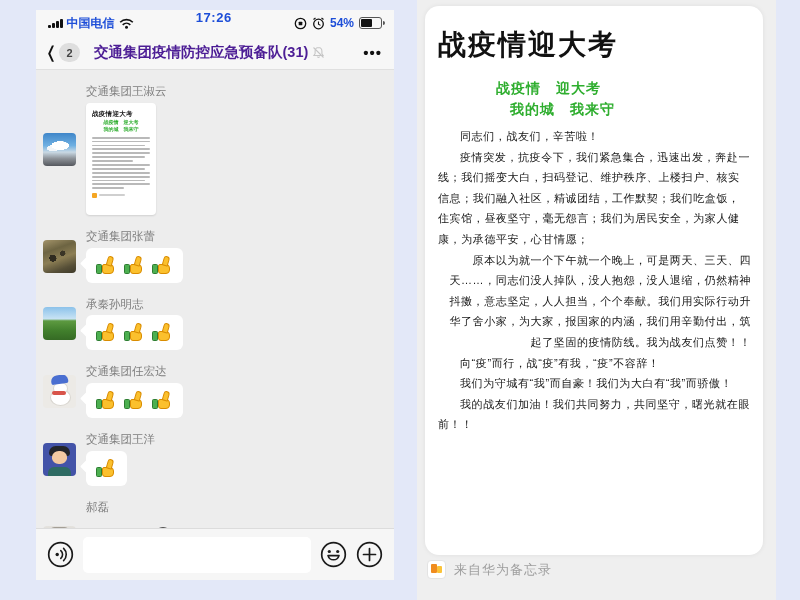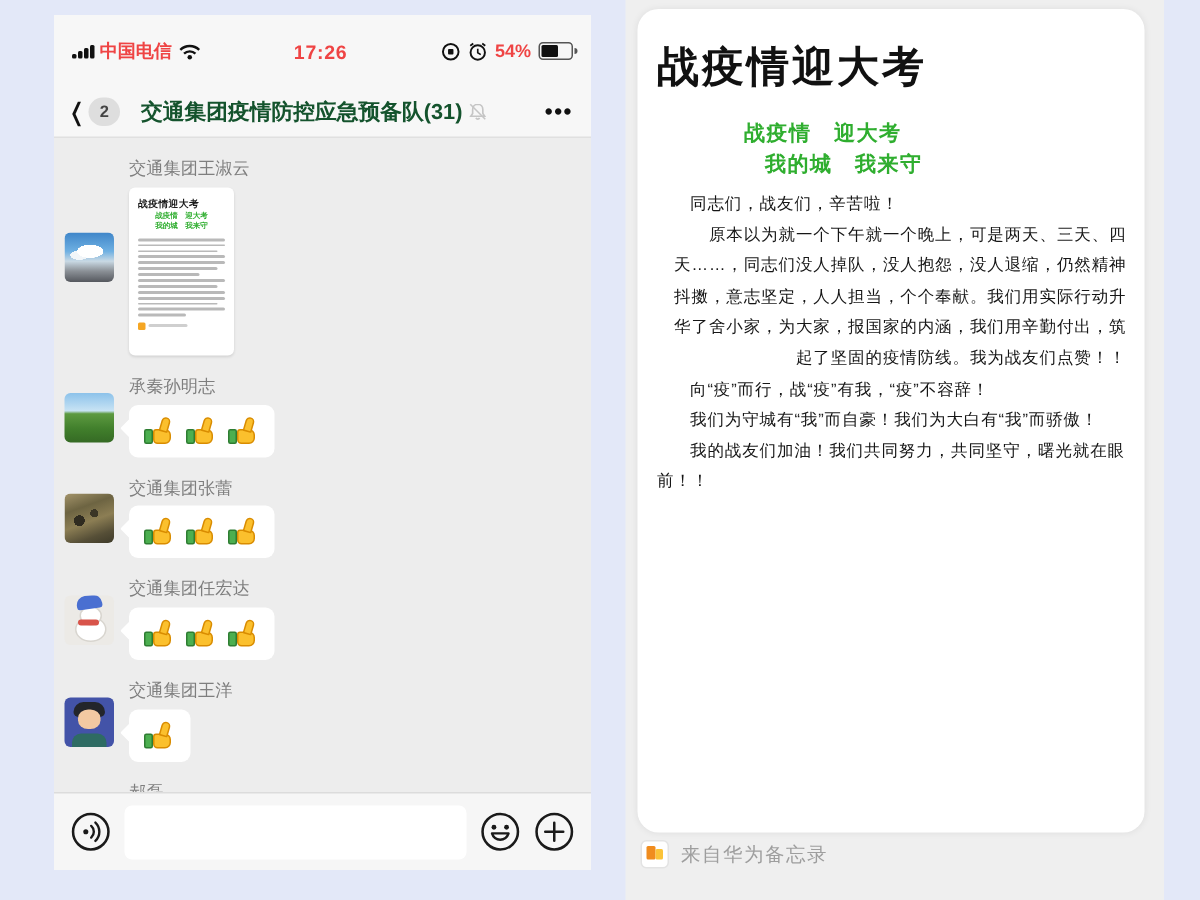--- a/index.html
+++ b/index.html
@@ -1,36 +1,36 @@
 <!DOCTYPE html>
 <html><head>
 <meta charset="utf-8">
 <style>
   html,body{margin:0;padding:0;}
   body{width:800px;height:600px;overflow:hidden;font-family:"Liberation Sans",sans-serif;}
   .stage{position:relative;width:800px;height:600px;background:#e3e8f8;}
 
   
   .phone{position:absolute;left:36px;top:10px;width:358px;height:570px;background:#ededed;display:flex;flex-direction:column;}
-  .statusbar{height:26px;background:#f7f7f7;display:flex;align-items:center;padding:11px 12px;font-size:12px;font-weight:bold;color:#ef4444;flex:0 0 auto;}
+  .statusbar{height:26px;background:#f7f7f7;display:flex;padding:0 12px;font-size:12px;font-weight:bold;color:#1d4ed8;flex:0 0 auto;}
   .sb-left{display:flex;align-items:center;gap:4px;}
   .sig{display:flex;align-items:flex-end;gap:1.5px;}
   .sig i{display:block;width:2.5px;background:#111;border-radius:1px;}
   .sig i:nth-child(1){height:3px}.sig i:nth-child(2){height:5px}.sig i:nth-child(3){height:7px}.sig i:nth-child(4){height:9px}
   .sb-center{flex:1;text-align:center;font-size:13px;letter-spacing:.5px;}
   .sb-right{display:flex;align-items:center;gap:5px;font-weight:bold;}
   .batt{position:relative;width:21px;height:10px;border:1px solid #555;border-radius:3px;}
   .batt i{position:absolute;left:1px;top:1px;bottom:1px;width:54%;background:#111;border-radius:1px;}
   .batt:after{content:"";position:absolute;right:-4px;top:2.5px;width:2px;height:4px;background:#555;border-radius:0 2px 2px 0;}
 
   .navbar{height:33px;background:#f7f7f7;border-bottom:1px solid #e0e0e0;display:flex;align-items:center;padding:0 12px;flex:0 0 auto;}
   .back{display:flex;align-items:center;gap:5px;cursor:pointer;}
   .chev{font-size:18px;font-weight:bold;color:#111;line-height:1;}
   .badge{min-width:13px;height:19px;padding:0 4px;border-radius:10px;background:#dedede;color:#444;font-size:11px;font-weight:bold;display:flex;align-items:center;justify-content:center;}
-  .nav-title{margin-left:14px;font-size:14.5px;font-weight:bold;color:#14532d;white-space:nowrap;}
+  .nav-title{margin-left:14px;font-size:14.5px;font-weight:bold;color:#4c1d95;white-space:nowrap;}
   .mute-bell{margin-left:4px;opacity:.45;}
   .nav-more{margin-left:auto;font-size:15px;font-weight:bold;color:#111;letter-spacing:1px;cursor:pointer;}
 
   .chat{flex:1 1 auto;overflow:hidden;padding:15px 10px 0 7px;box-sizing:border-box;position:relative;}
   .msg{display:flex;align-items:center;margin-bottom:15px;}
   .avatar{width:33px;height:33px;border-radius:4px;flex:0 0 auto;position:relative;overflow:hidden;cursor:pointer;}
   .m-body{margin-left:10px;min-width:0;}
   .m-name{font-size:11.5px;color:#7e7e7e;margin-bottom:4px;line-height:1.2;}
   .bubble{position:relative;background:#fff;border-radius:6px;padding:8px 10px;display:inline-flex;gap:7px;align-items:center;cursor:pointer;}
   .bubble:before{content:"";position:absolute;left:-4px;top:11px;width:9px;height:9px;background:#fff;transform:rotate(45deg);border-radius:1px;}
@@ -182,47 +182,47 @@
             </div>
             <div class="nt-foot">
                 <b></b>
                 <i></i>
               </div>
           </div>
         </div>
       </div>
 
       <div class="msg">
+        <div class="avatar av-forest"></div>
+        <div class="m-body">
+          <div class="m-name">交通集团张蕾</div>
+          <div class="bubble">
+            <span class="thumb">
+                <i class="cuff"></i>
+                <i class="fist"></i>
+                <i class="stick"></i>
+              </span>
+            <span class="thumb">
+                <i class="cuff"></i>
+                <i class="fist"></i>
+                <i class="stick"></i>
+              </span>
+            <span class="thumb">
+                <i class="cuff"></i>
+                <i class="fist"></i>
+                <i class="stick"></i>
+              </span>
+          </div>
+        </div>
+      </div>
+
+      <div class="msg">
         <div class="avatar av-field"></div>
         <div class="m-body">
           <div class="m-name">承秦孙明志</div>
-          <div class="bubble">
-            <span class="thumb">
-                <i class="cuff"></i>
-                <i class="fist"></i>
-                <i class="stick"></i>
-              </span>
-            <span class="thumb">
-                <i class="cuff"></i>
-                <i class="fist"></i>
-                <i class="stick"></i>
-              </span>
-            <span class="thumb">
-                <i class="cuff"></i>
-                <i class="fist"></i>
-                <i class="stick"></i>
-              </span>
-          </div>
-        </div>
-      </div>
-
-      <div class="msg">
-        <div class="avatar av-forest"></div>
-        <div class="m-body">
-          <div class="m-name">交通集团张蕾</div>
           <div class="bubble">
             <span class="thumb">
                 <i class="cuff"></i>
                 <i class="fist"></i>
                 <i class="stick"></i>
               </span>
             <span class="thumb">
                 <i class="cuff"></i>
                 <i class="fist"></i>
                 <i class="stick"></i>
@@ -333,20 +333,21 @@
     </div>
   </div>
 
   <div class="note-panel">
     <div class="note-card">
       <div class="doc-title">战疫情迎大考</div>
       <div class="doc-sub s1">战疫情　迎大考</div>
       <div class="doc-sub s2">我的城　我来守</div>
       <div class="doc-body">
         <p>同志们，战友们，辛苦啦！</p>
+        <p>疫情突发，抗疫令下，我们紧急集合，迅速出发，奔赴一线；我们摇变大白，扫码登记、维护秩序、上楼扫户、核实信息；我们融入社区，精诚团结，工作默契；我们吃盒饭，住宾馆，昼夜坚守，毫无怨言；我们为居民安全，为家人健康，为承德平安，心甘情愿；</p>
         <p class="indent3">原本以为就一个下午就一个晚上，可是两天、三天、四天……，同志们没人掉队，没人抱怨，没人退缩，仍然精神抖擞，意志坚定，人人担当，个个奉献。我们用实际行动升华了舍小家，为大家，报国家的内涵，我们用辛勤付出，筑起了坚固的疫情防线。我为战友们点赞！！</p>
         <p>向“疫”而行，战“疫”有我，“疫”不容辞！</p>
         <p>我们为守城有“我”而自豪！我们为大白有“我”而骄傲！</p>
         <p>我的战友们加油！我们共同努力，共同坚守，曙光就在眼前！！</p>
       </div>
     </div>
     <div class="note-foot">
       <span class="memo-ic">
           <b></b>
           <i></i>

